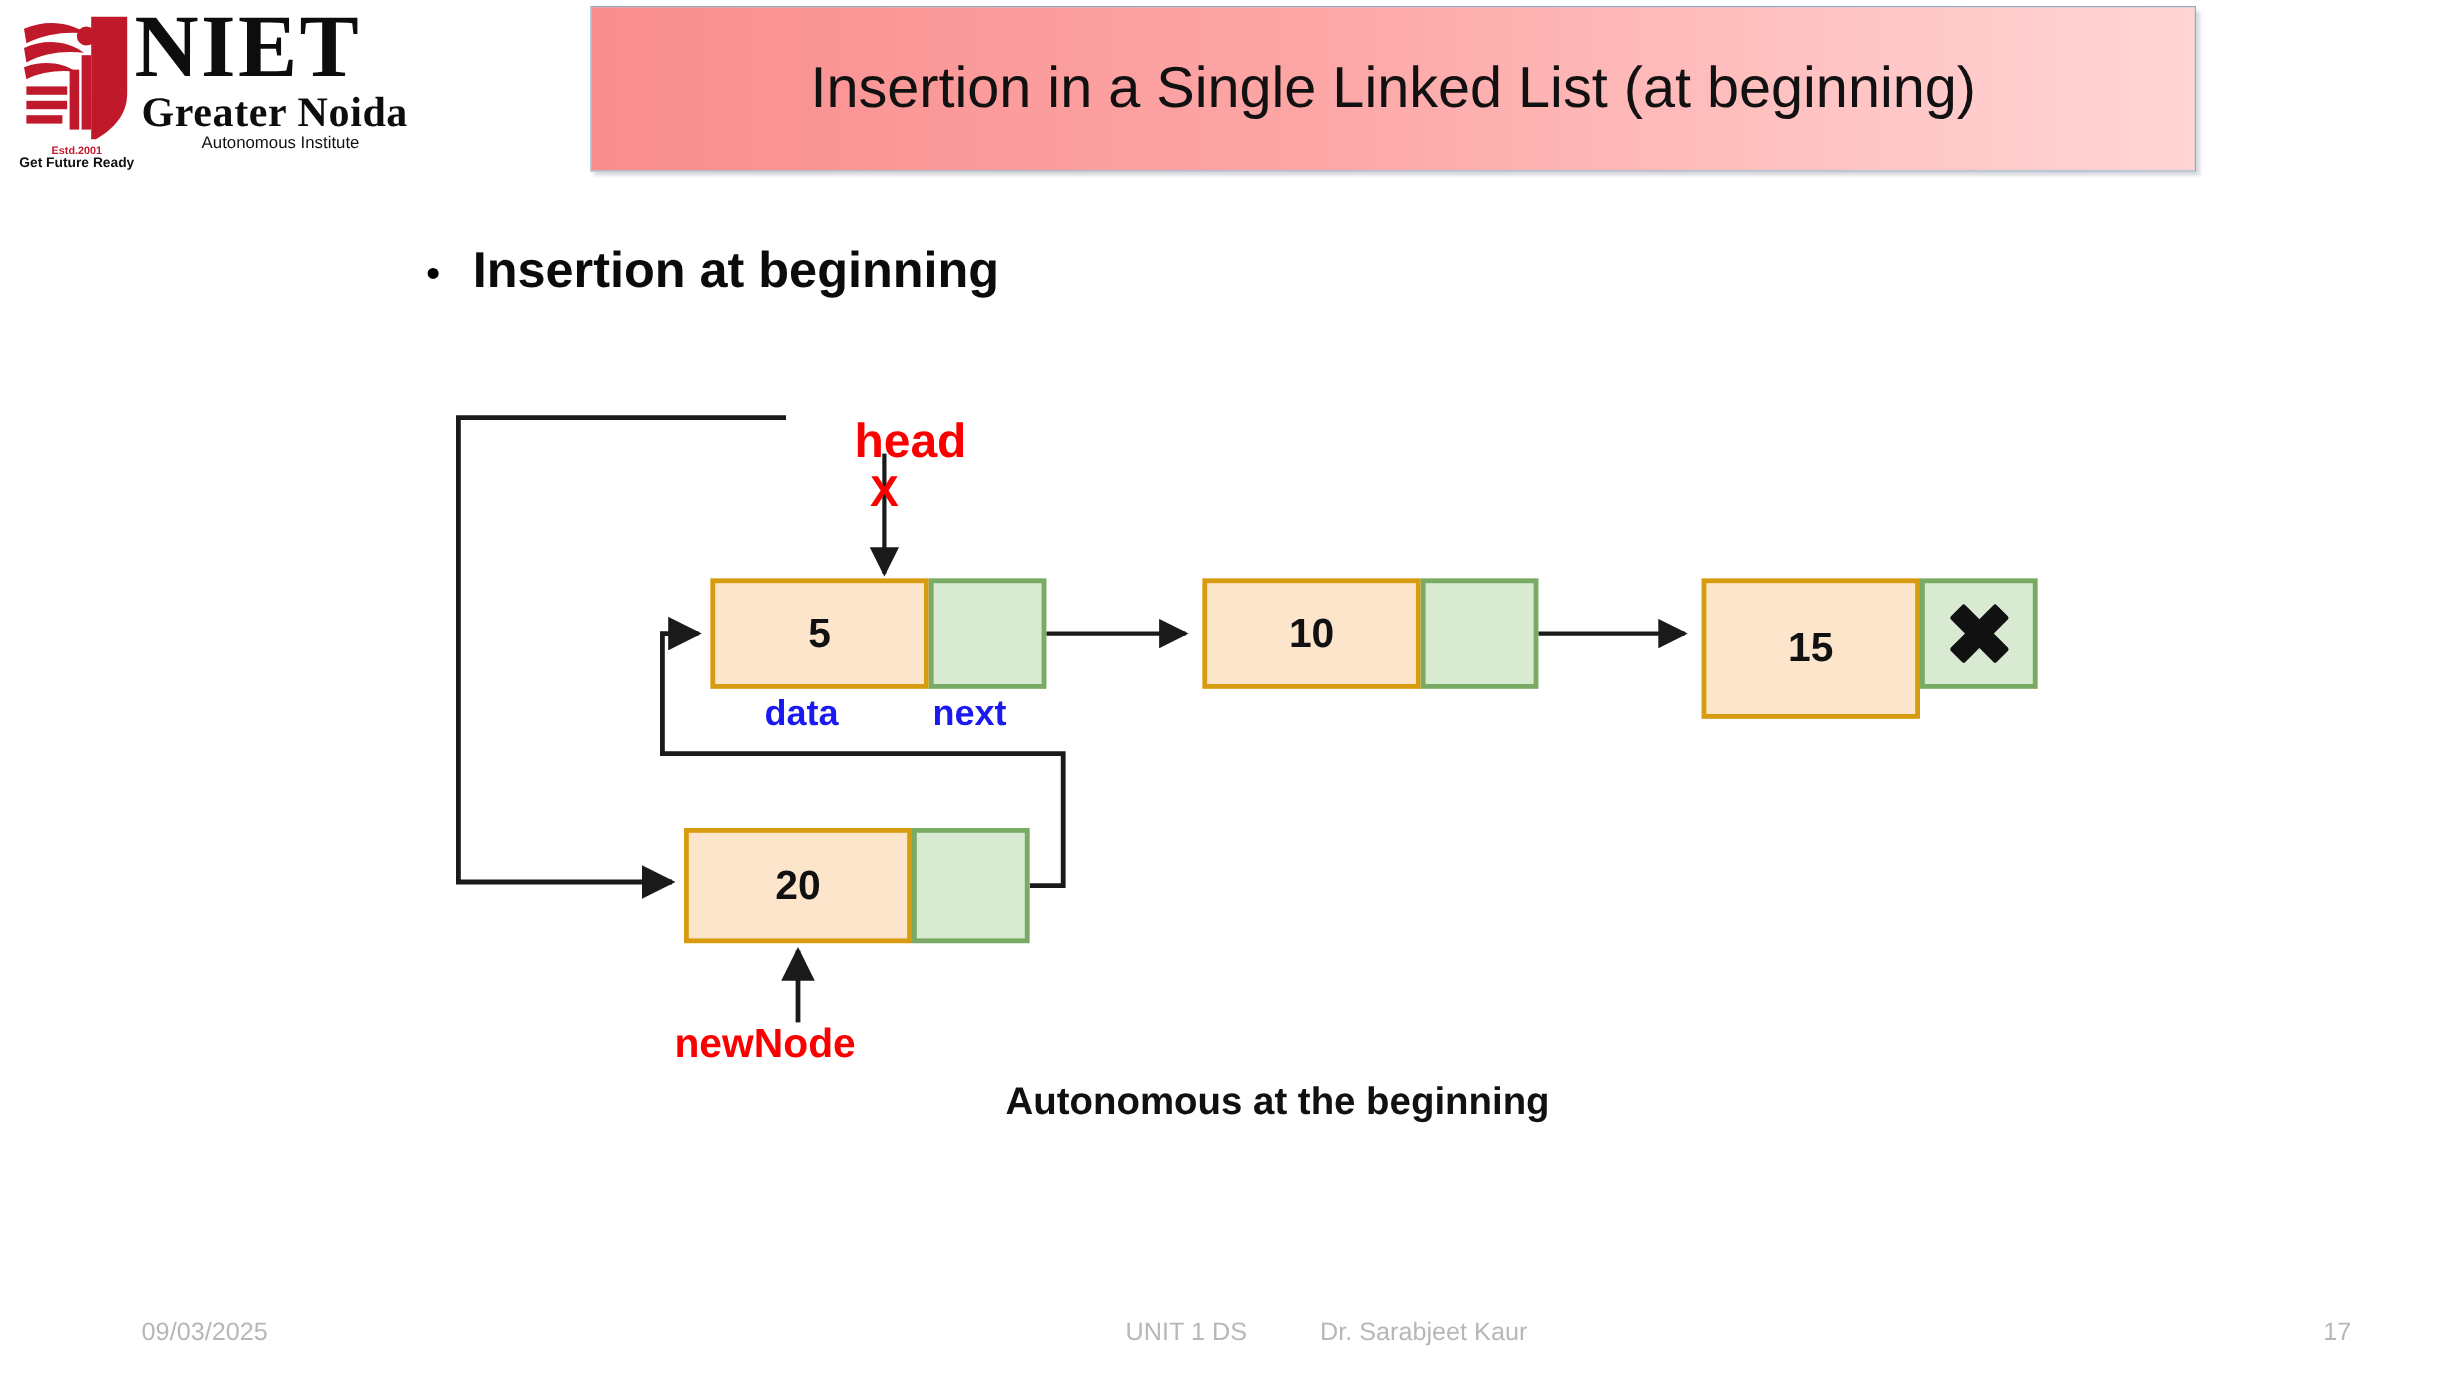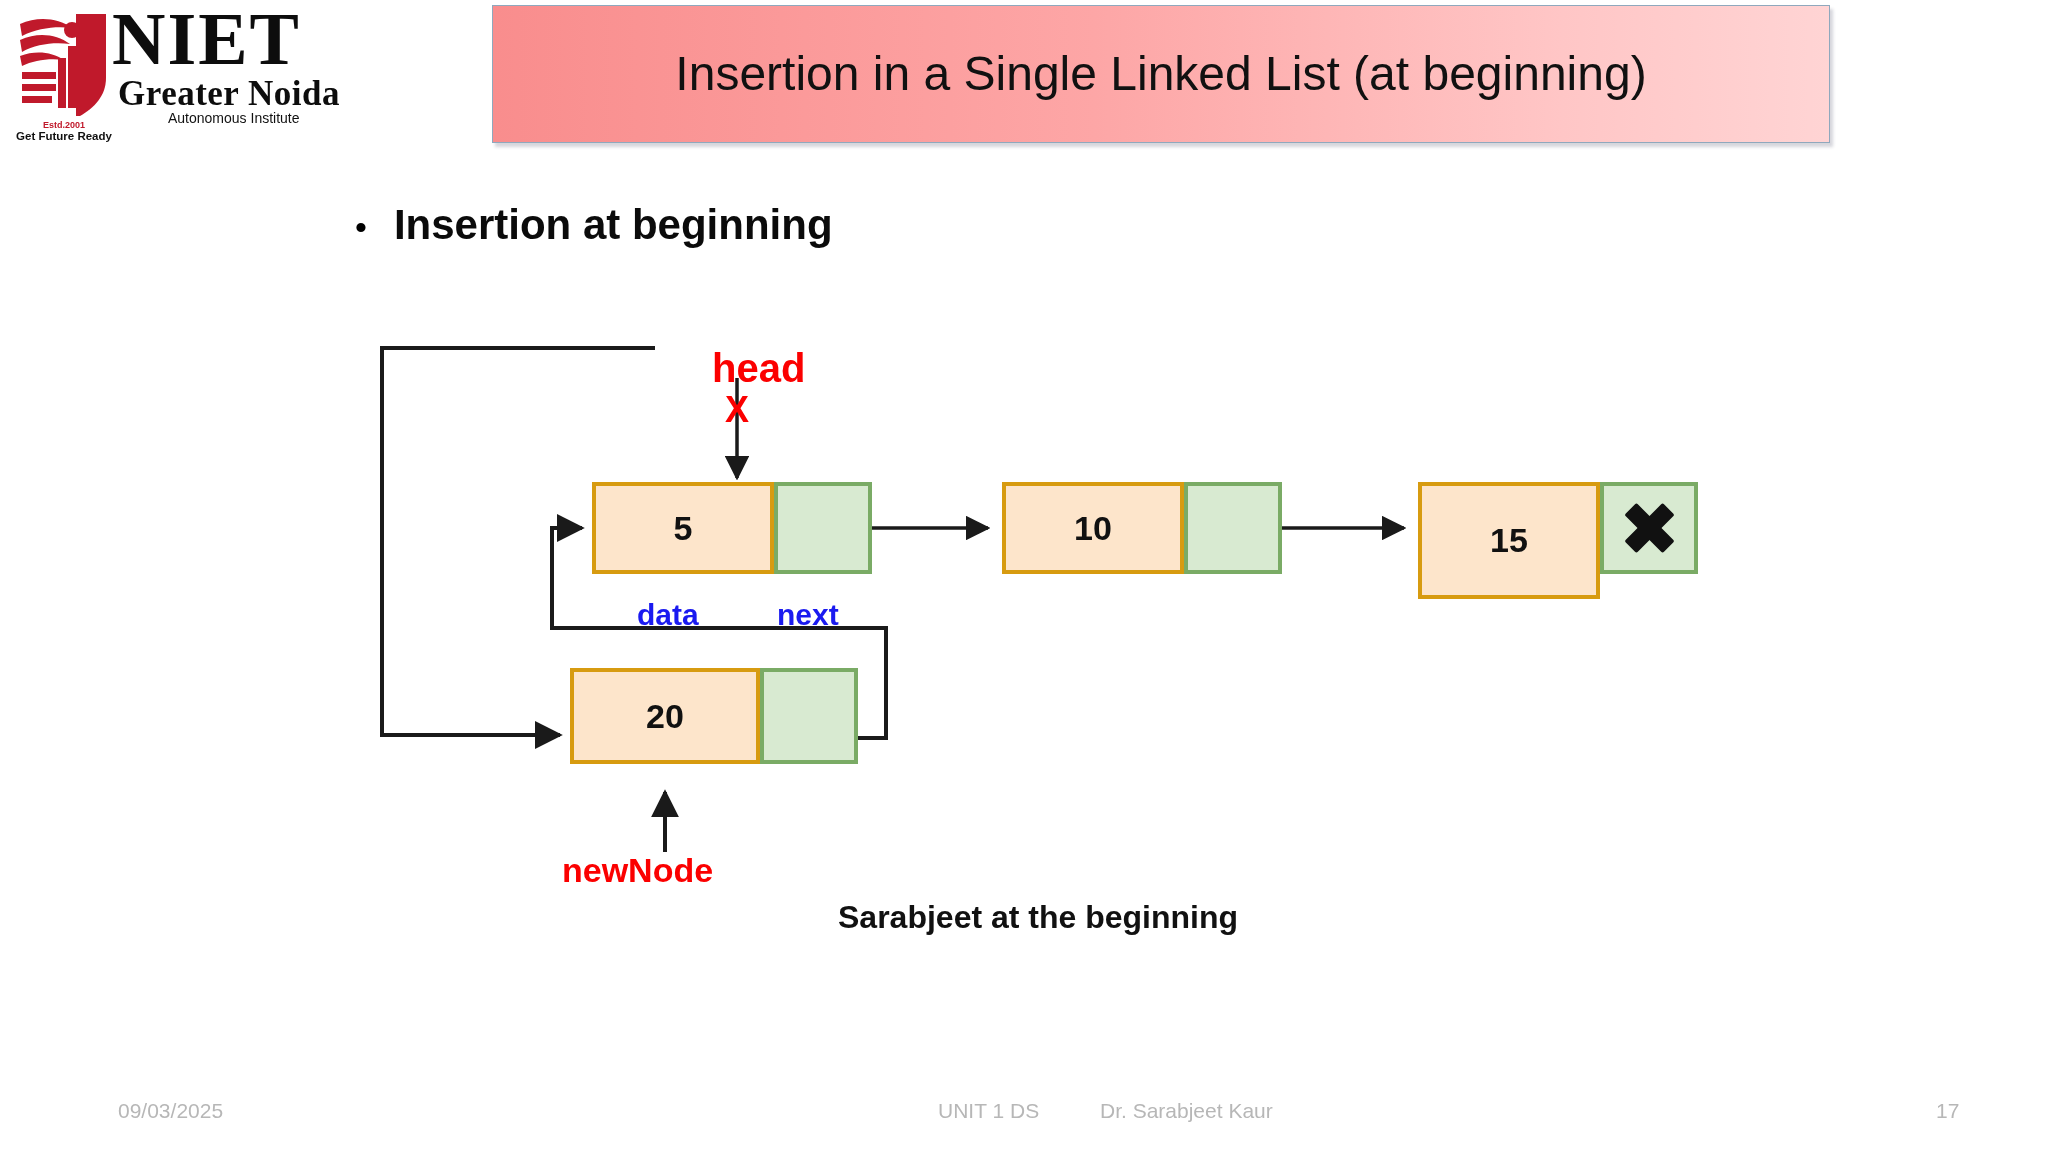--- a/index.html
+++ b/index.html
@@ -183,21 +183,20 @@
   .null-x::before { transform: rotate(45deg); }
   .null-x::after  { transform: rotate(-45deg); }
 
   .label-blue {
     position: absolute;
     font-size: 30px;
     font-weight: bold;
     color: #1a1af0;
     line-height: 34px;
     white-space: nowrap;
-    margin-top: 20px;
   }
   .label-red {
     position: absolute;
     font-size: 32px;
     font-weight: bold;
     color: #fb0000;
     line-height: 36px;
     white-space: nowrap;
   }
   #caption {
@@ -302,28 +301,28 @@
     <div class="cell-next" style="width:98px;height:92px;"></div>
   </div>
 
   <div class="node" style="left:1418px;top:482px;">
     <div class="cell-data" style="width:182px;height:117px;">15</div>
     <div class="cell-next" style="width:98px;height:92px;">
       <span class="null-x"></span>
     </div>
   </div>
 
-  <div class="node" style="left:570px;top:668px;">
+  <div class="node" style="left:570px;top:690px;">
     <div class="cell-data" style="width:190px;height:96px;">20</div>
     <div class="cell-next" style="width:98px;height:96px;"></div>
   </div>
 
   <div class="label-red" style="left:562px;top:852px;font-size:34px;">newNode</div>
 
-  <div id="caption">Sarabjeet at the beginning</div>
+  <div id="caption">Autonomous at the beginning</div>
 </div>
 
 <div id="footer">
   <div class="footer-text" id="footer-date">09/03/2025</div>
   <div class="footer-text" id="footer-unit">UNIT 1 DS</div>
   <div class="footer-text" id="footer-author">Dr. Sarabjeet Kaur</div>
   <div class="footer-text" id="footer-page">17</div>
 </div>
 
 </body></html>

